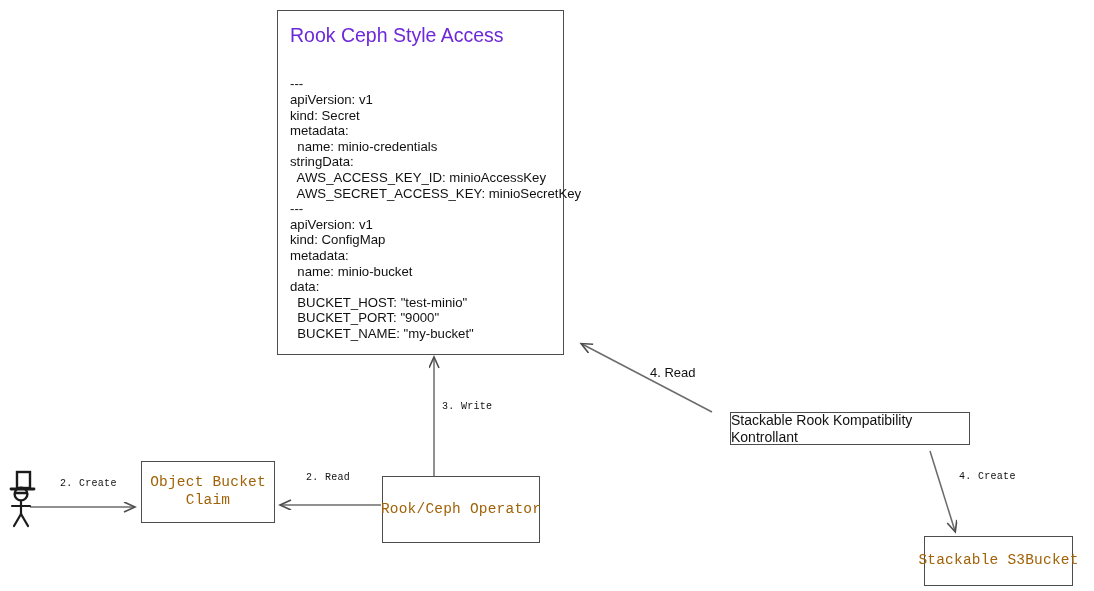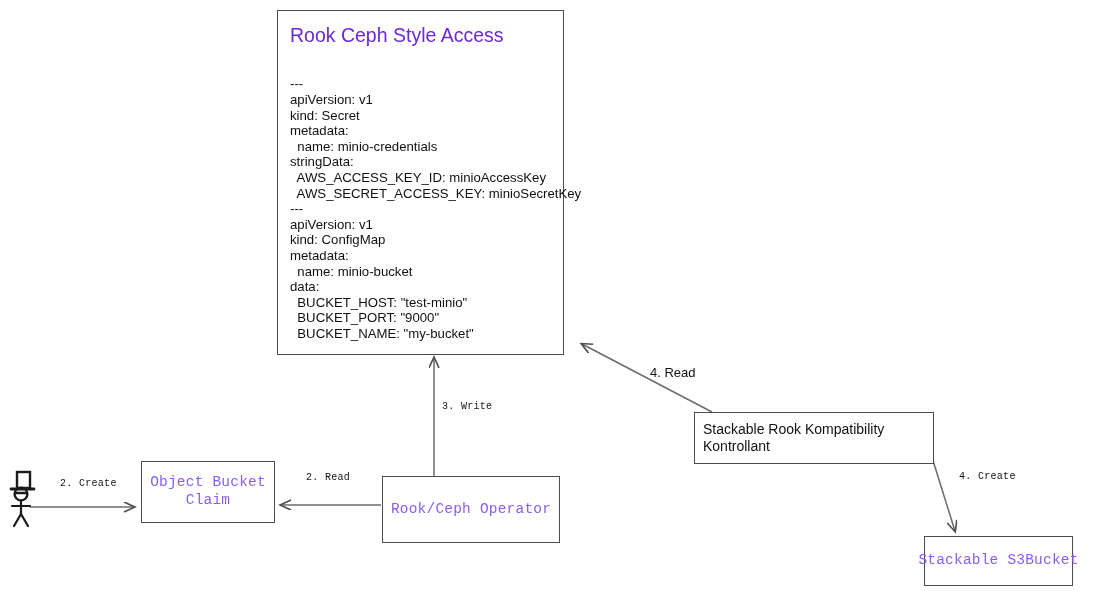--- a/index.html
+++ b/index.html
@@ -17,21 +17,21 @@
   }
   .node {
     position: absolute;
     box-sizing: border-box;
     border: 1.3px solid #4d4d4d;
     background: #ffffff;
   }
   .node-mono {
     font-family: "Liberation Mono", monospace;
     font-size: 14.5px;
-    color: #8b5cf6;
+    color: #a16207;
     display: flex;
     align-items: center;
     justify-content: center;
     text-align: center;
     line-height: 1.22;
     letter-spacing: 0.2px;
   }
   .node-sans {
     font-family: "Liberation Sans", sans-serif;
     font-size: 14px;
@@ -167,25 +167,25 @@
   BUCKET_HOST: "test-minio"
   BUCKET_PORT: "9000"
   BUCKET_NAME: "my-bucket"</div>
   </div>
 
   <div class="node node-mono" style="left:141px; top:461px; width:134px; height:62px;">
     <span style="white-space:pre;">Object Bucket
 Claim</span>
   </div>
 
-  <div class="node node-mono" style="left:382px; top:476px; width:178px; height:67px;text-align:right;">
+  <div class="node node-mono" style="left:382px; top:476px; width:158px; height:67px;text-align:right;">
     <span style="white-space:pre;">Rook/Ceph Operator</span>
   </div>
 
-  <div class="node node-sans" style="left:694px; top:412px; width:240px; height:52px; padding-left:8px;">
+  <div class="node node-sans" style="left:730px; top:412px; width:240px; height:33px; ">
     <span>Stackable Rook Kompatibility Kontrollant</span>
   </div>
 
   <div class="node node-mono" style="left:924px; top:536px; width:149px; height:50px;">
     <span style="white-space:pre;">Stackable S3Bucket</span>
   </div>
 
   <div class="edge-label lbl-mono" style="left:60px; top:478px;">2. Create</div>
 
   <div class="edge-label lbl-mono" style="left:306px; top:472px;">2. Read</div>

